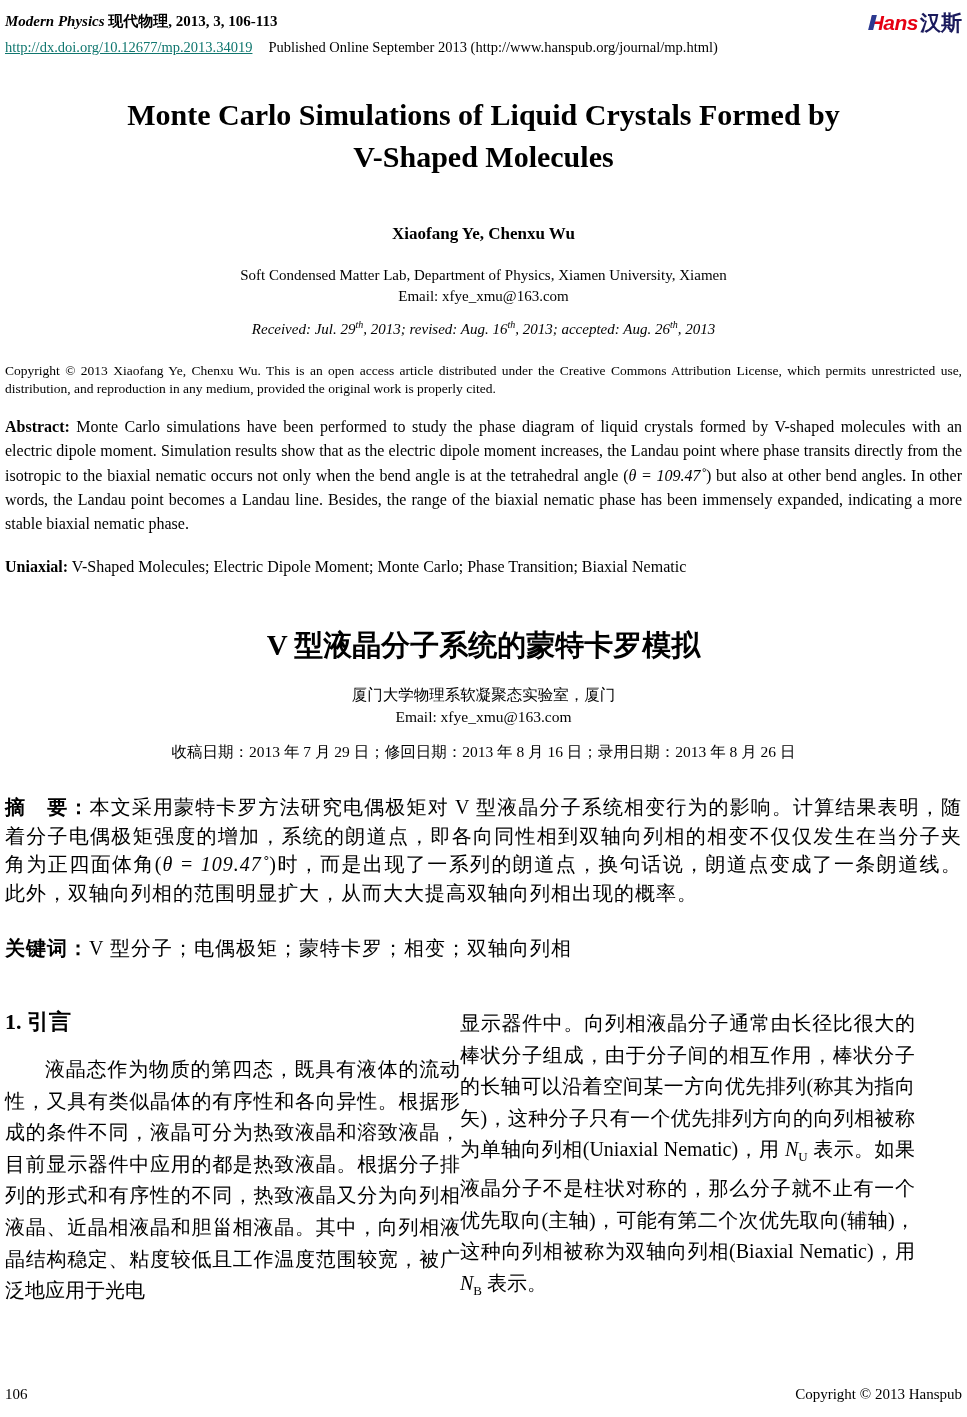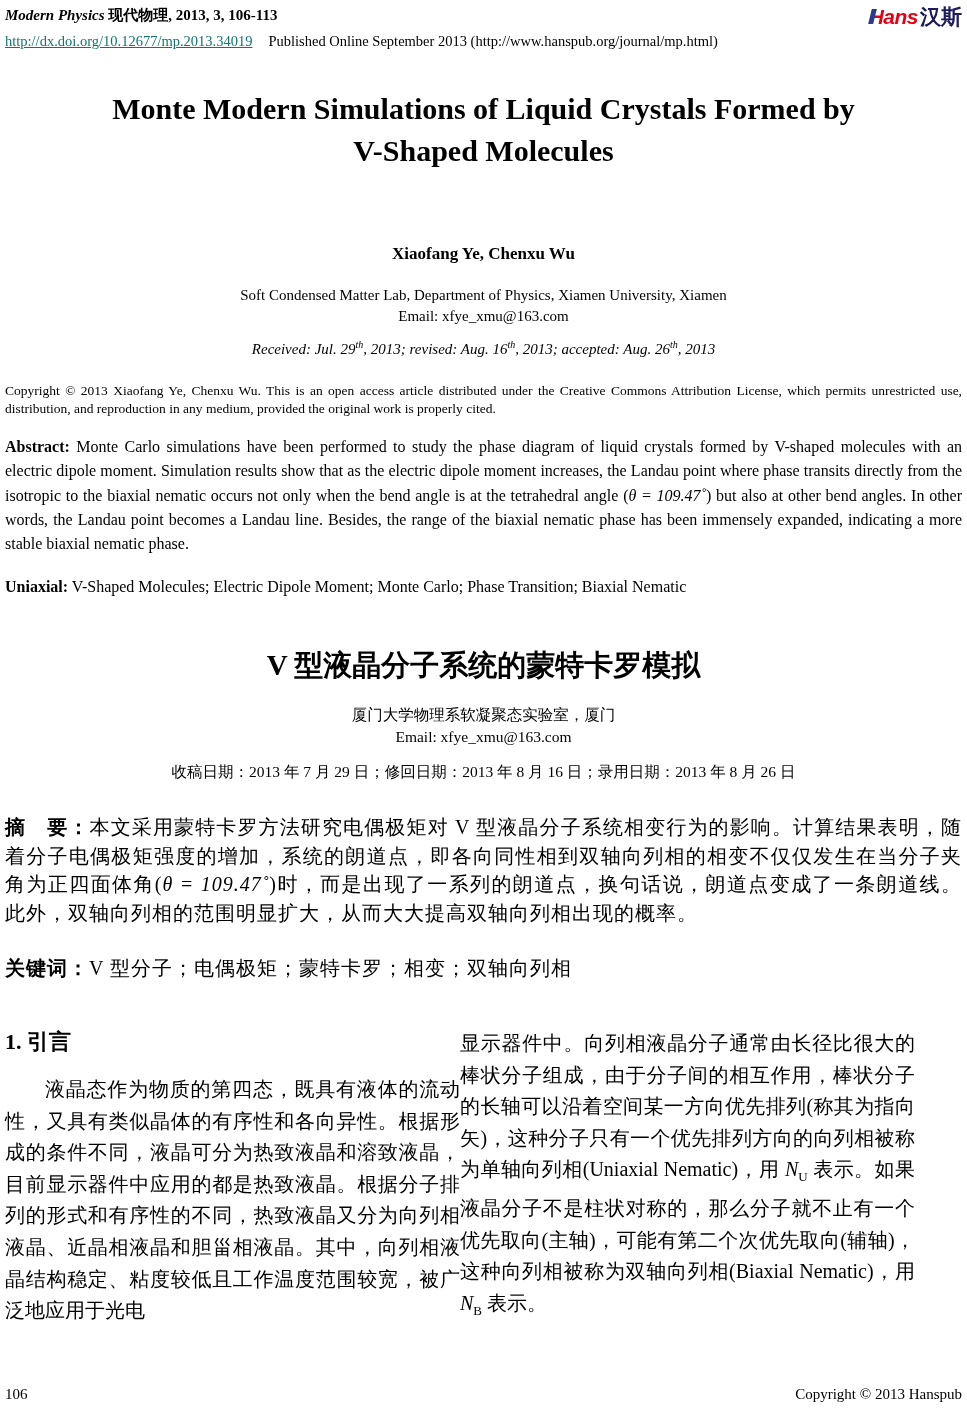--- a/index.html
+++ b/index.html
@@ -4,38 +4,38 @@
 <style>
   * { margin:0; padding:0; box-sizing:border-box; }
   html,body { background:#ffffff; }
   .page {
     position:relative;
     width:967px; height:1417px;
     margin:0 auto;
     background:#ffffff;
     color:#000000;
     font-family:"Liberation Serif","DejaVu Serif",serif;
-    padding:6px 5px 0 5px;
+    padding:12px 5px 0 5px;
     overflow:hidden;
   }
   
   .hdr-row1 { display:flex; justify-content:space-between; align-items:flex-start; }
   .hdr-left { font-size:15px; font-weight:bold; }
   .hdr-journal-en { font-style:italic; }
   .hdr-logo { font-size:21px; font-weight:bold; white-space:nowrap; line-height:22px; }
   .logo-accent { display:inline-block; width:5px; height:15px; background:#2b3990; transform:skewX(-14deg); margin-right:-6px; }
   .logo-en { color:#e60012; font-style:italic; font-family:"Liberation Sans",sans-serif; letter-spacing:-0.5px; }
   .logo-zh { color:#1a1a5c; font-family:"Liberation Sans",sans-serif; margin-left:2px; }
   .hdr-row2 { font-size:14.5px; margin-top:5px; }
   .doi-link { color:#0f766e; text-decoration:underline; }
   .pub-info { margin-left:16px; }
   
   .title { margin-top:38px; text-align:center; font-size:30px; font-weight:bold; line-height:42px; }
   .title span { display:block; }
-  .authors { margin-top:72px; text-align:center; font-size:17px; font-weight:bold; }
+  .authors { margin-top:46px; text-align:center; font-size:17px; font-weight:bold; }
   .affil { margin-top:21px; text-align:center; font-size:15px; line-height:21px; }
   .received { margin-top:12px; text-align:center; font-size:15px;font-style:italic; }
   .received sup { font-size:10px; }
   .copyright-note { margin-top:24px; font-size:13.5px; line-height:17.5px; text-align:justify; }
   .abstract { margin-top:18px; font-size:16px; line-height:24.3px; text-align:justify; }
   .lbl { font-weight:bold; }
   .math { font-style:italic; }
   .keywords { margin-top:22px; font-size:16px; }
   
   .zh-title { margin-top:50px; text-align:center; font-size:29px; font-weight:bold; }
@@ -64,21 +64,21 @@
     </div>
     <div class="hdr-logo">
       <span class="logo-accent"></span><span class="logo-en">Hans</span><span class="logo-zh">汉斯</span>
     </div>
   </div>
   <div class="hdr-row2">
     <a href="#" class="doi-link">http://dx.doi.org/10.12677/mp.2013.34019</a><span class="pub-info">Published Online September 2013 (http://www.hanspub.org/journal/mp.html)</span>
   </div>
 
   <h1 class="title">
-    <span>Monte Modern Simulations of Liquid Crystals Formed by</span>
+    <span>Monte Carlo Simulations of Liquid Crystals Formed by</span>
     <span>V-Shaped Molecules</span>
   </h1>
 
   <div class="authors">Xiaofang Ye, Chenxu Wu</div>
 
   <div class="affil">
     <div>Soft Condensed Matter Lab, Department of Physics, Xiamen University, Xiamen</div>
     <div>Email: xfye_xmu@163.com</div>
   </div>
 

